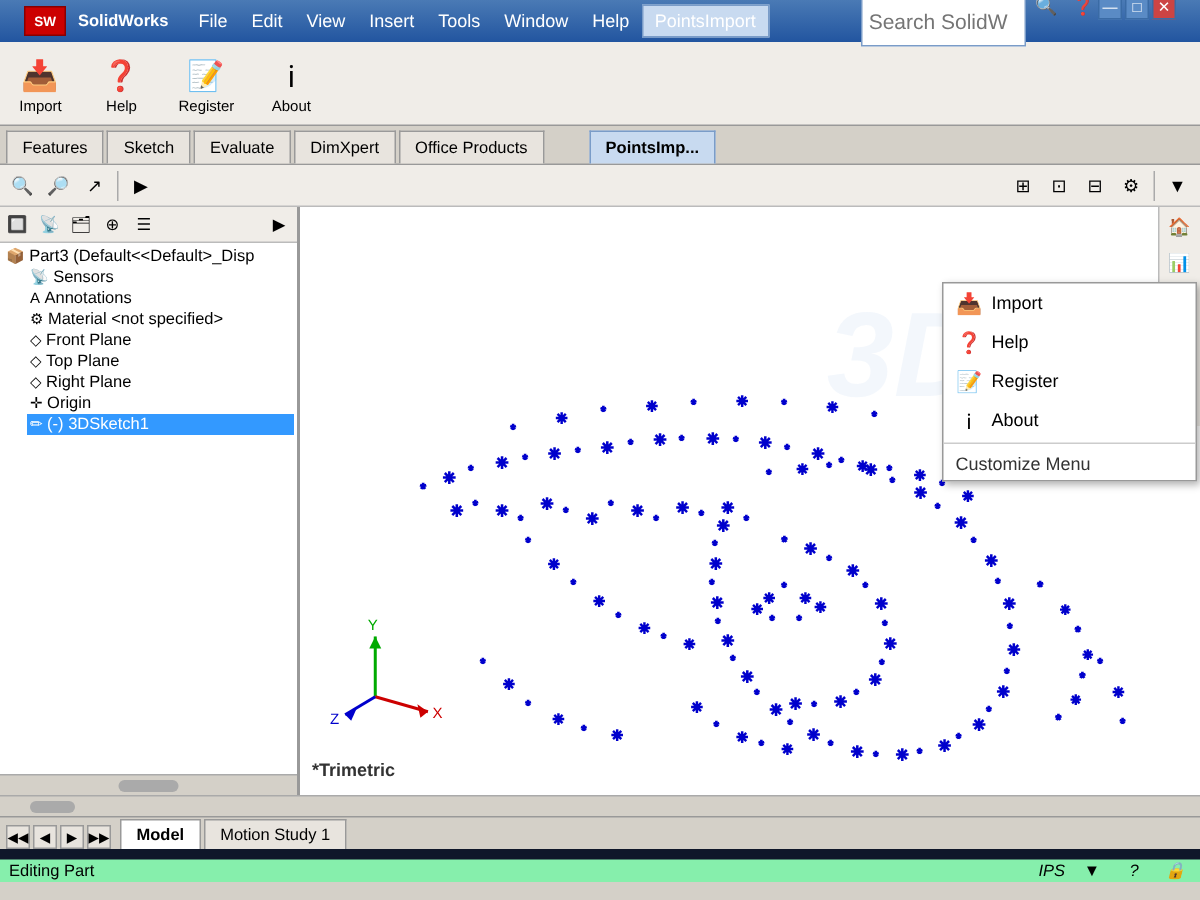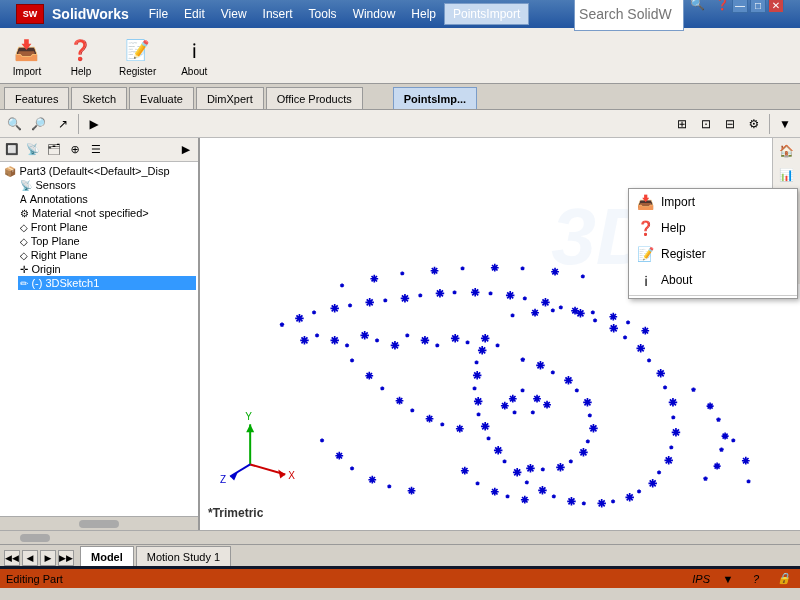--- a/index.html
+++ b/index.html
@@ -16,21 +16,21 @@
       color: white;
     }
     #titlebar-left { display: flex; align-items: center; gap: 4px; }
     #sw-logo {
       width: 28px; height: 20px;
       background: #cc0000;
       display: flex; align-items: center; justify-content: center;
       font-weight: bold; font-size: 9px; color: white;
       border: 1px solid #880000;
     }
-    #title-text { font-size: 14px; font-weight: bold; color: white; margin-left: 4px; }
+    #title-text { font-size: 11px; font-weight: bold; color: white; margin-left: 4px; }
     #titlebar-controls { display: flex; gap: 2px; }
     .title-btn {
       width: 16px; height: 16px; background: #5a8bc5;
       border: 1px solid #3a6ba5; display: flex; align-items: center; justify-content: center;
       font-size: 10px; color: white; cursor: pointer;
     }
     .title-btn.close { background: #cc4444; }
 
     
     #menubar {
@@ -264,26 +264,26 @@
       width: 16px; height: 16px;
       display: flex; align-items: center; justify-content: center;
       font-size: 9px; cursor: pointer;
       border: 1px solid #999;
       background: #e8e4de;
     }
 
     
     #statusbar {
       height: 22px;
-      background: #c2410c;
+      background: #86efac;
       display: flex;
       align-items: center;
       justify-content: space-between;
       padding: 0 6px;
-      border-top: 3px solid #0f172a;
+      border-top: 7px solid #0f172a;
       font-size: 11px;
       gap: 24px;
     }
     #statusbar-right { display: flex; align-items: center; gap: 8px; font-style: italic; }
 
     
     #h-scroll {
       height: 14px;
       background: #d4d0c8;
       border-top: 1px solid #aaa;
@@ -617,20 +617,21 @@
       </div>
       <div class="dd-item">
         <div class="dd-icon">📝</div>
         <span>Register</span>
       </div>
       <div class="dd-item">
         <div class="dd-icon">ℹ</div>
         <span>About</span>
       </div>
       <div class="dd-separator"></div>
+      <div class="dd-customize">Customize Menu</div>
     </div>
   </div>
 </div>
 
 <div id="h-scroll" style="height:14px; background:#d4d0c8; border-top:1px solid #aaa; display:flex; align-items:center; padding:0 20px;">
   <div style="width:30px; height:8px; background:#aaa; border-radius:4px;"></div>
 </div>
 
 <div id="bottom-tabs" style="height:22px; background:#d4d0c8; display:flex; align-items:flex-end; border-top:1px solid #999; padding-left:4px;">
   <div style="display:flex; align-items:center; gap:2px; margin-right:6px;">

